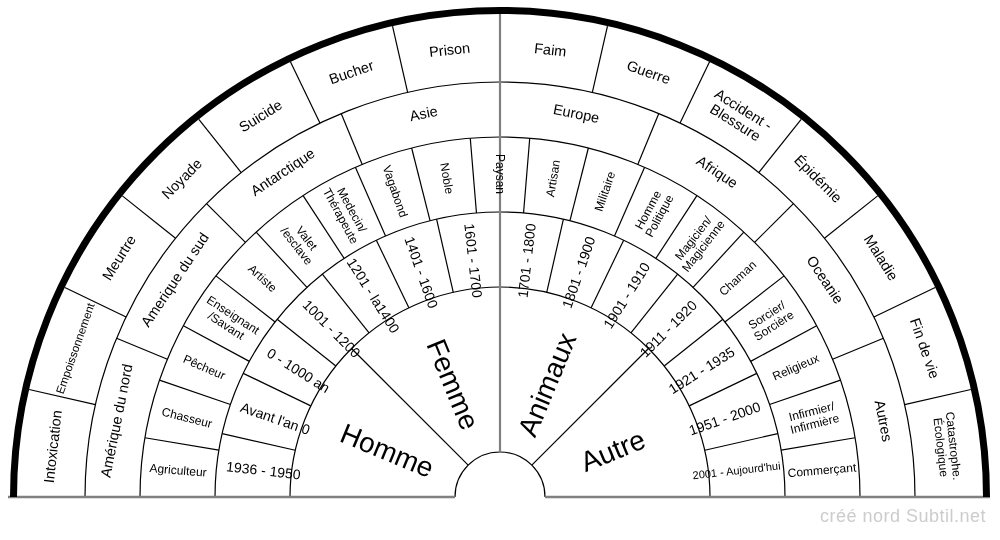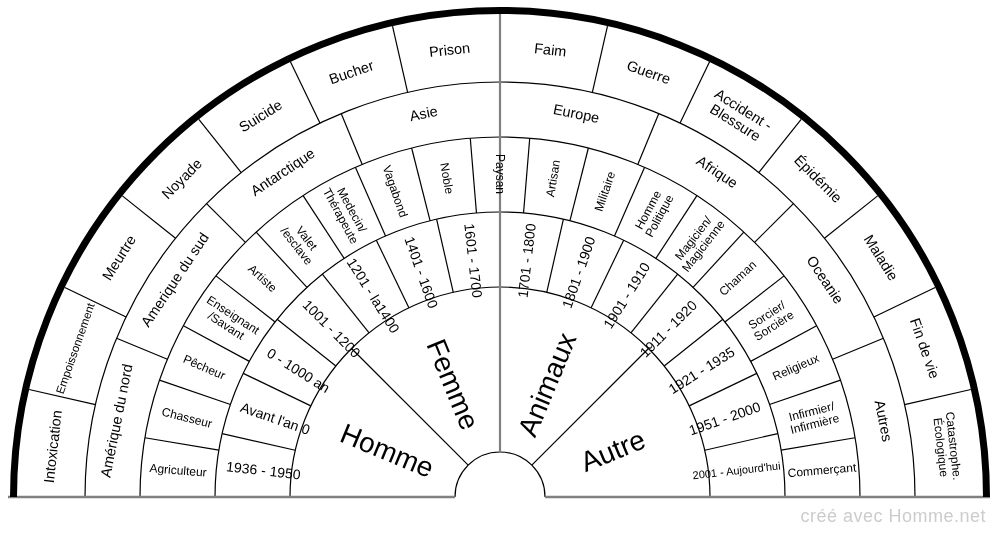--- a/index.html
+++ b/index.html
@@ -142,14 +142,14 @@
       <text transform="translate(351.37 72.25) rotate(-19.29)" font-size="14.5"><tspan x="0" dy="0">Bucher</tspan></text>
       <text transform="translate(449.62 49.83) rotate(-6.43)" font-size="14.5"><tspan x="0" dy="0">Prison</tspan></text>
       <text transform="translate(550.38 49.83) rotate(6.43)" font-size="14.5"><tspan x="0" dy="0">Faim</tspan></text>
       <text transform="translate(648.63 72.25) rotate(19.29)" font-size="14.5"><tspan x="0" dy="0">Guerre</tspan></text>
       <text transform="translate(739.41 115.97) rotate(32.14)" font-size="14.5"><tspan x="0" dy="-7.6850000000000005">Accident -</tspan><tspan x="0" dy="15.370000000000001">Blessure</tspan></text>
       <text transform="translate(818.20 178.80) rotate(45.00)" font-size="14.5"><tspan x="0" dy="0">Épidémie</tspan></text>
       <text transform="translate(881.03 257.59) rotate(57.86)" font-size="14.5"><tspan x="0" dy="0">Maladie</tspan></text>
       <text transform="translate(924.75 348.37) rotate(70.71)" font-size="14.5"><tspan x="0" dy="0">Fin de vie</tspan></text>
       <text transform="translate(947.17 446.62) rotate(83.57)" font-size="12"><tspan x="0" dy="-6.36">Catastrophe.</tspan><tspan x="0" dy="12.72">Écologique</tspan></text>
     </svg>
-  <div class="credit">créé avec Homme.net</div>
+  <div class="credit">créé nord Subtil.net</div>
 </div>
 
 </body></html>

